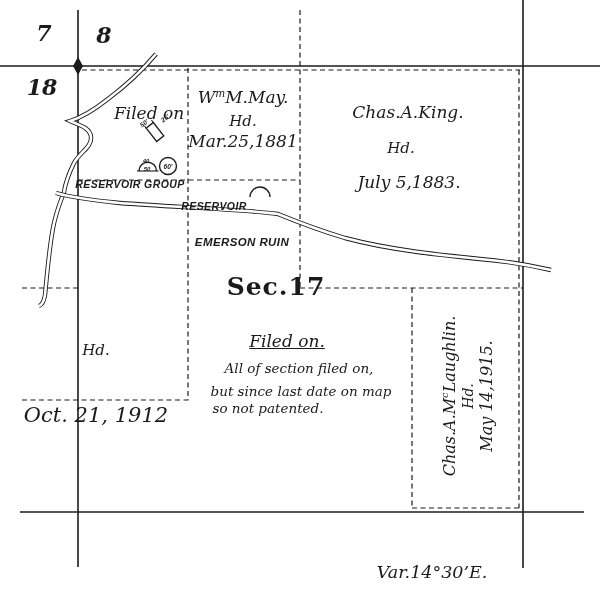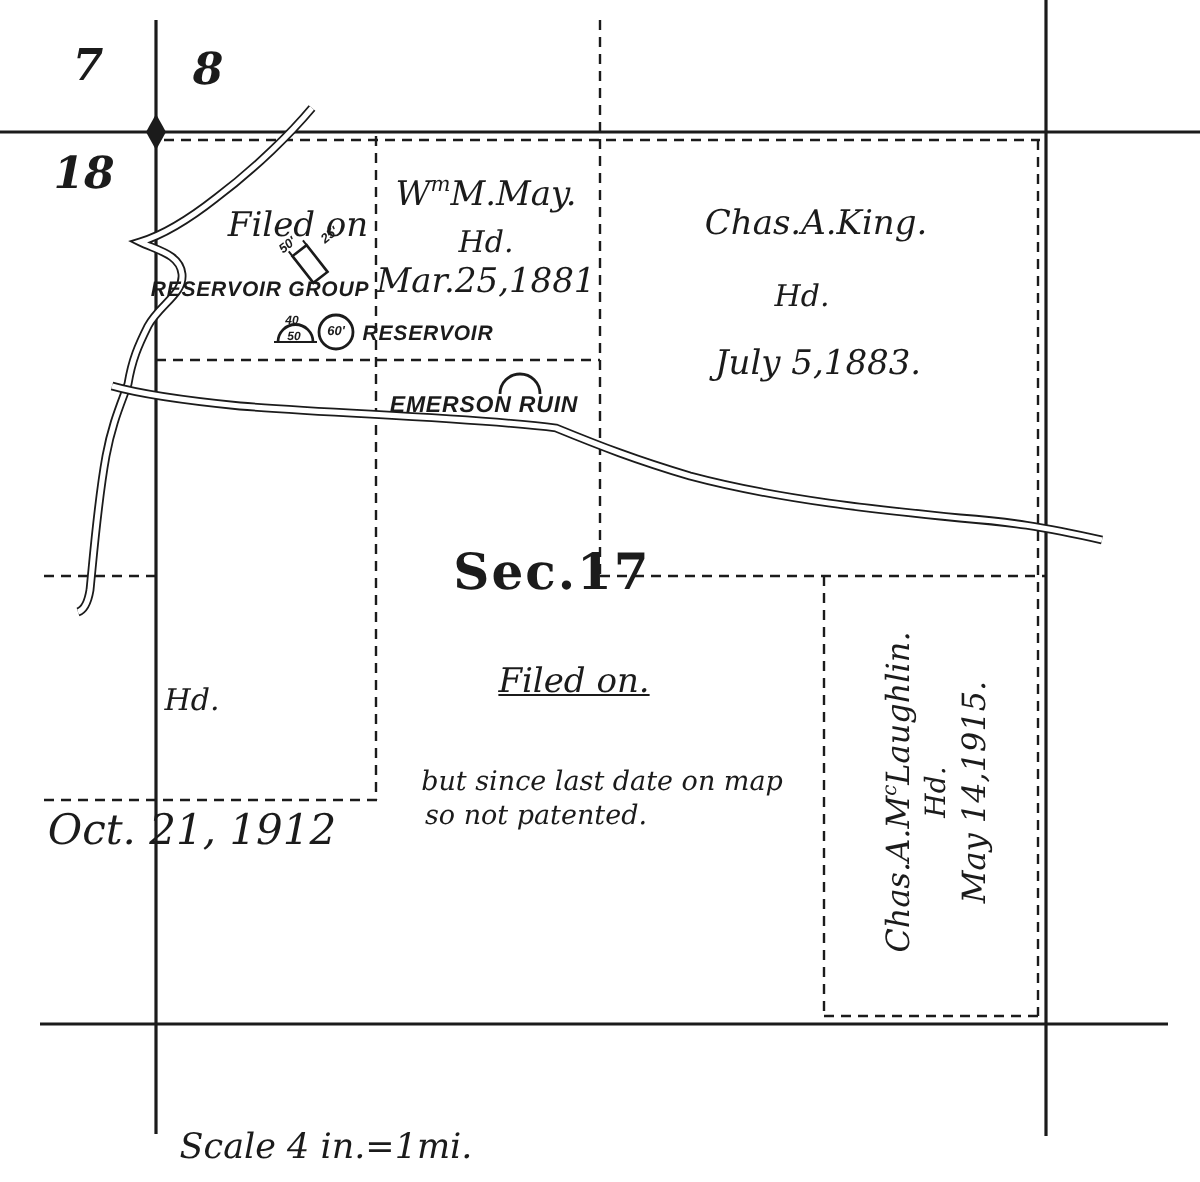--- a/index.html
+++ b/index.html
@@ -6,21 +6,21 @@
   .plat{
     position:relative;width:600px;height:591px;background:#ffffff;
     overflow:hidden;font-family:"DejaVu Serif",serif;color:#1b1b1b;
   }
   .plat svg{position:absolute;left:0;top:0;}
   .t{position:absolute;transform:translate(-50%,-50%);white-space:nowrap;color:#1b1b1b;}
   .sernum{font-style:italic;font-weight:bold;font-size:22px;font-family:"DejaVu Serif",serif;}
   .claim{font-style:italic;font-family:"DejaVu Serif",serif;text-align:center;}
   .script{font-style:italic;font-family:"DejaVu Serif",serif;}
   .maplabel{font-family:"Liberation Sans",sans-serif;font-style:italic;font-weight:700;
-    letter-spacing:.4px;font-size:11px;}
+    letter-spacing:.4px;font-size:11px;margin-top:39px;}
   .tiny{font-family:"Liberation Sans",sans-serif;font-style:italic;font-weight:700;font-size:6.5px;letter-spacing:0;}
   .sec{font-family:"DejaVu Serif",serif;font-size:25px;letter-spacing:1px;font-weight:bold;}
   .rot{transform:translate(-50%,-50%) rotate(-90deg);}
   sup{font-size:62%;vertical-align:super;}
 </style>
 </head>
 <body>
 
 <div class="plat">
 
@@ -67,20 +67,21 @@
     <path d="M250,197 A10,10 0 0 1 270,197" fill="none" stroke="#1b1b1b" stroke-width="1.4"></path>
   </svg>
 
   <div class="t sernum" style="left:44px;top:33px;">7</div>
   <div class="t sernum" style="left:104px;top:35px;">8</div>
   <div class="t sernum" style="left:42px;top:87px;">18</div>
   <div class="t sec" style="left:276px;top:286px;">Sec.17</div>
 
   <div class="t script" style="left:149px;top:113px;font-size:17px;">Filed on</div>
   <div class="t script" style="left:287px;top:341px;font-size:17px;text-decoration:underline;">Filed on.</div>
+  <div class="t script" style="left:299px;top:368px;font-size:13.5px;">All of section filed on,</div>
   <div class="t script" style="left:301px;top:391px;font-size:13.5px;">but since last date on map</div>
   <div class="t script" style="left:268px;top:408px;font-size:13.5px;">so not patented.</div>
 
   <div class="t claim" style="left:243px;top:97px;font-size:17px;"><span>W</span><sup>m</sup><span>M.May.</span></div>
   <div class="t claim" style="left:243px;top:121px;font-size:15px;">Hd.</div>
   <div class="t claim" style="left:243px;top:141px;font-size:17px;">Mar.25,1881</div>
 
   <div class="t claim" style="left:408px;top:112px;font-size:17px;">Chas.A.King.</div>
   <div class="t claim" style="left:401px;top:148px;font-size:15px;">Hd.</div>
   <div class="t claim" style="left:409px;top:182px;font-size:17px;">July 5,1883.</div>
@@ -97,15 +98,15 @@
   <div class="t maplabel" style="left:130px;top:145px;font-size:10.5px;">RESERVOIR GROUP</div>
   <div class="t maplabel" style="left:214px;top:167px;font-size:10.5px;">RESERVOIR</div>
   <div class="t maplabel" style="left:242px;top:203px;font-size:11.5px;">EMERSON RUIN</div>
 
   <div class="t tiny" style="left:144px;top:123px;transform:translate(-50%,-50%) rotate(-38deg);">50'</div>
   <div class="t tiny" style="left:165px;top:118px;transform:translate(-50%,-50%) rotate(-38deg);">25'</div>
   <div class="t tiny" style="left:146px;top:161px;font-size:6px;">40</div>
   <div class="t tiny" style="left:147px;top:169px;font-size:6px;">50</div>
   <div class="t tiny" style="left:168px;top:166px;">60'</div>
 
-  <div class="t script" style="left:163px;top:574px;font-size:17.5px;">Scale 4 in.=1mi.</div>
+  <div class="t script" style="left:432px;top:572px;font-size:17.5px;">Var.14°30’E.</div>
 
 </div>
 
 </body></html>

